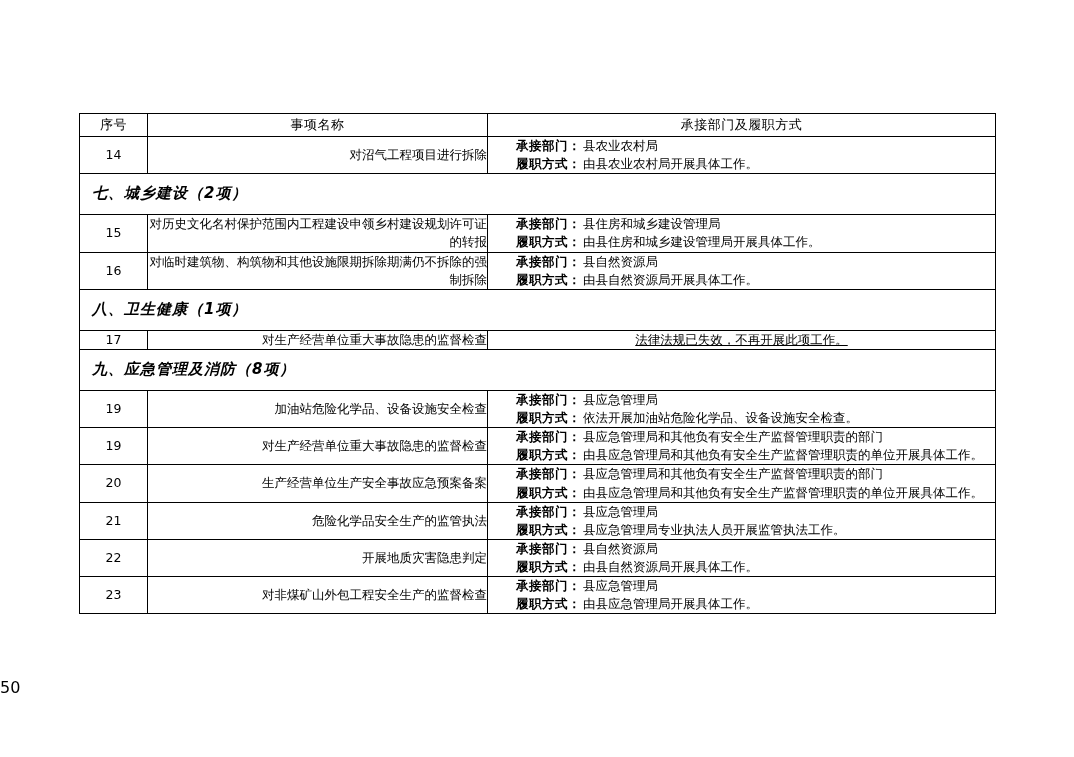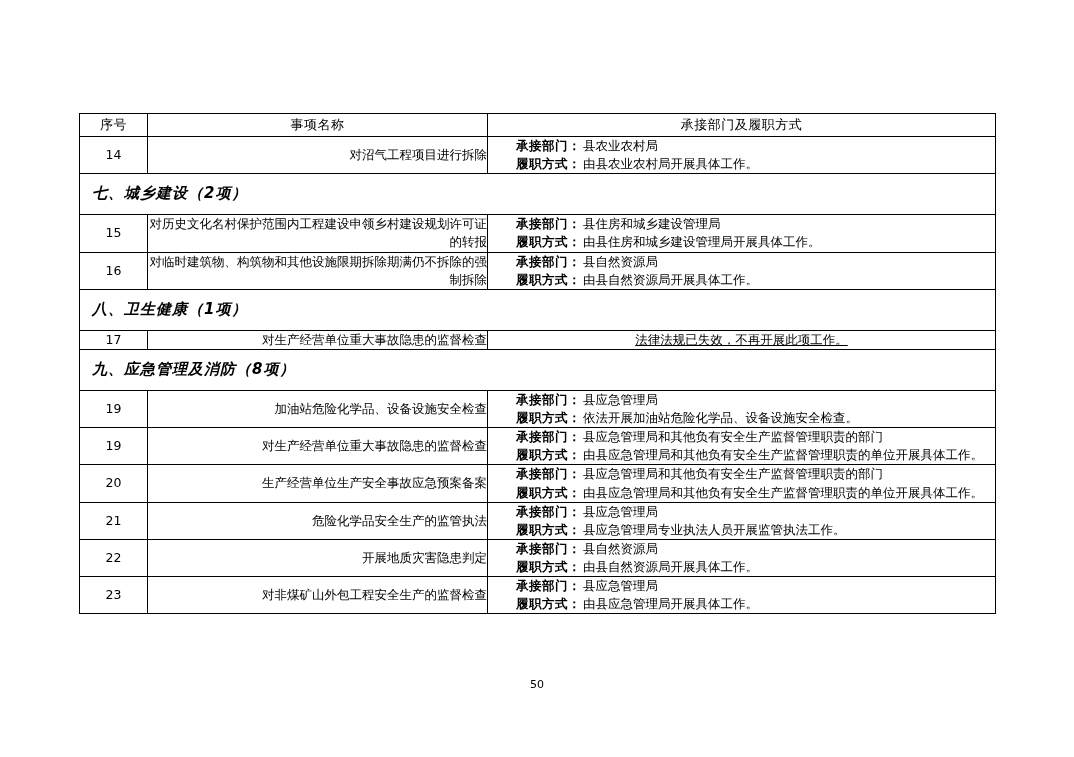--- a/index.html
+++ b/index.html
@@ -95,22 +95,22 @@
     letter-spacing: 1px;
     text-align: left;
     height: 28px;
     font-style: italic;
   }
   .page-number {
     position: absolute;
     left: 0;
     top: 678px;
     width: 1074px;
-    text-align: center;
-    font-size: 11px;
+    text-align: left;
+    font-size: 16px;
     color: #000;
   }
 </style>
 </head>
 <body>
 
 <div class="page">
   <table class="doc-table">
     <colgroup>
       <col class="c-seq">

